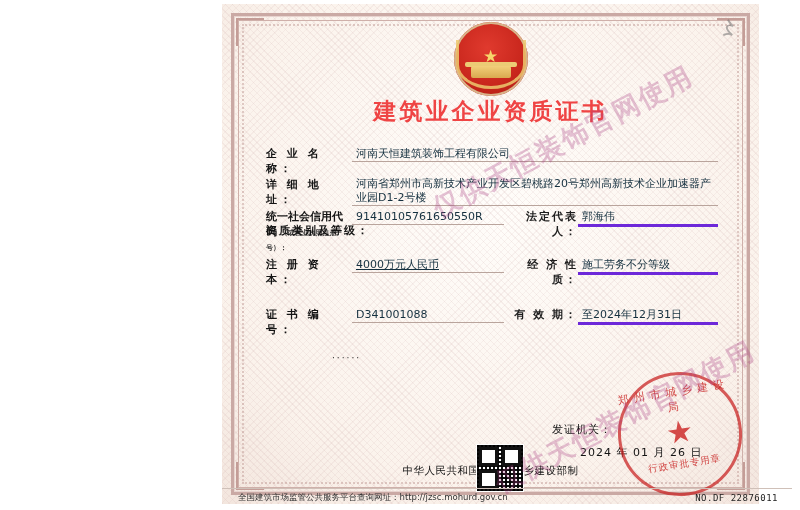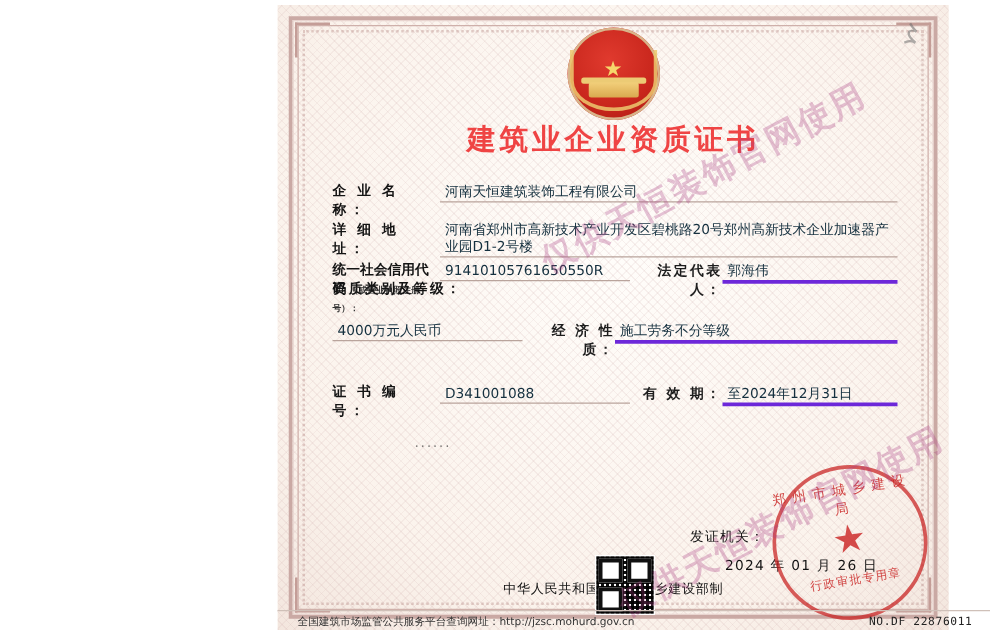--- a/index.html
+++ b/index.html
@@ -156,21 +156,20 @@
     margin-bottom: 1px;
   }
   .lab {
     width: 86px;
     flex: none;
     color: #141414;
     font-weight: bold;
     letter-spacing: 3px;
     font-size: 11px;
     line-height: 15px;
-    font-family: Liberation Serif, serif;
   }
   .lab.tight { letter-spacing: 0px; }
   .val {
     flex: 1;
     border-bottom: 1px solid #b9a49c;
     line-height: 15px;
     padding-left: 4px;
     font-size: 11px;
     color: #15303f;
   }
@@ -405,21 +404,22 @@
         <div class="lab tight">
           <span>统一社会信用代码</span>
           <span class="sub-note">（或营业执照注册号）：</span>
         </div>
         <div class="val" style="flex:0 0 148px;">91410105761650550R</div>
         <div class="half-lab" style="width:74px;">法定代表人：</div>
         <div class="half-val">郭海伟</div>
       </div>
 
       <div class="row" style="margin-top:3px;">
-        <div class="val" style="flex:0 0 148px;">4000万元人民币</div>
+        <div class="lab">注 册 资 本：</div>
+        <div class="val" style="flex:0 0 148px;text-decoration:underline;">4000万元人民币</div>
         <div class="half-lab" style="width:74px;">经 济 性 质：</div>
         <div class="half-val">施工劳务不分等级</div>
       </div>
 
       <div class="row" style="margin-top:20px;">
         <div class="lab">证 书 编 号：</div>
         <div class="val" style="flex:0 0 148px;">D341001088</div>
         <div class="half-lab" style="width:74px;">有 效 期：</div>
         <div class="half-val">至2024年12月31日</div>
       </div>

